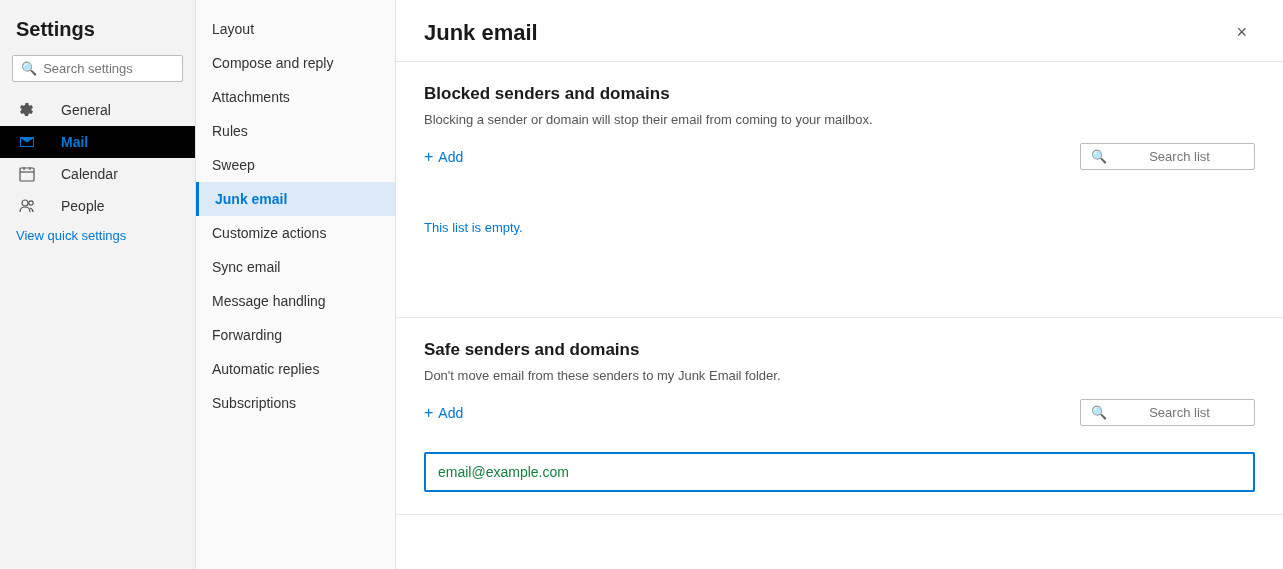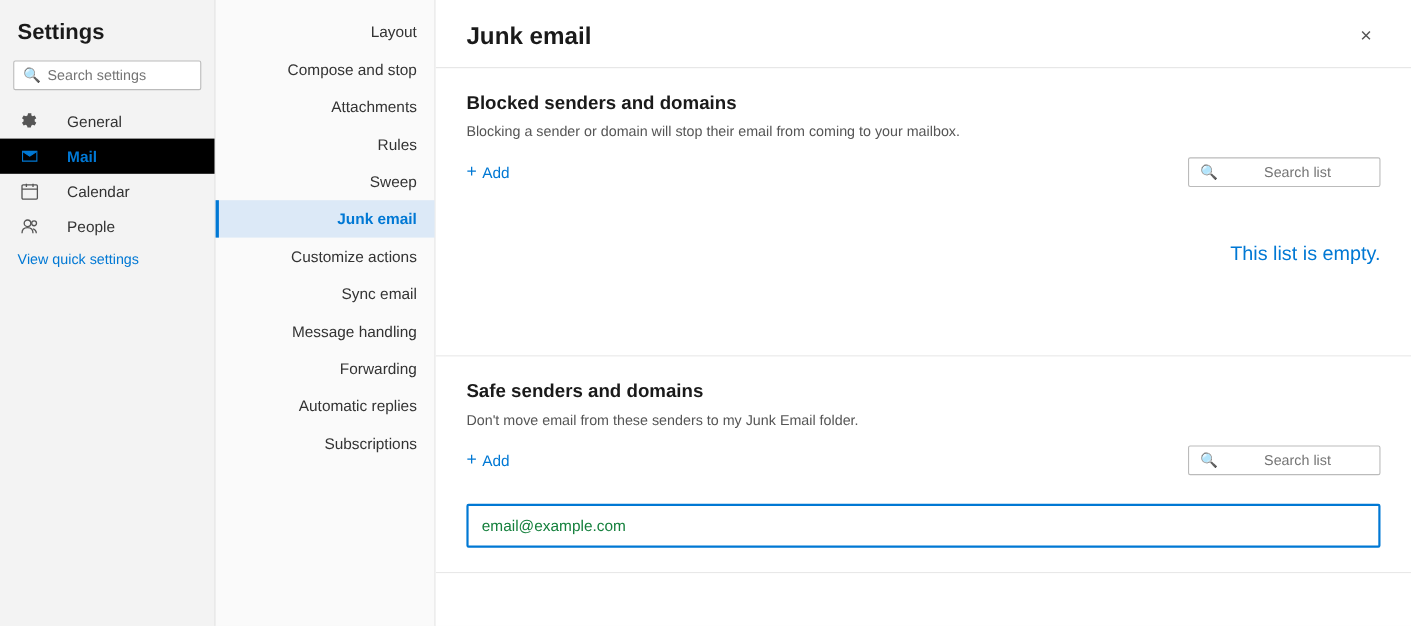--- a/index.html
+++ b/index.html
@@ -92,21 +92,20 @@
       background: #fafafa;
       border-right: 1px solid #e0e0e0;
       padding: 12px 0;
       flex-shrink: 0;
     }
     .mid-menu-item {
       padding: 9px 16px;
       cursor: pointer;
       color: #333;
       font-size: 14px;
-      text-align: right;
     }
     .mid-menu-item.active {
       background: #dce9f7;
       color: #0078d4;
       font-weight: 600;
       border-left: 3px solid #0078d4;
     }
 
     
     .main-content {
@@ -187,23 +186,23 @@
       border: none;
       outline: none;
       font-size: 13px;
       color: #333;
       width: 100%;
       background: transparent;
       margin-left: 36px;
     }
 
     .empty-message {
-      text-align: right;
-      color: #0078d4;
-      font-size: 18px;
+      text-align: left;
+      color: #0078d4;
+      font-size: 13px;
       padding: 40px 0 60px 0;
     }
 
     .email-input-box {
       border: 2px solid #0078d4;
       border-radius: 2px;
       padding: 10px 12px;
       font-size: 14px;
       color: #15803d;
       width: 100%;
@@ -267,21 +266,21 @@
       </svg>
     </span>
     <span class="nav-label">People</span>
   </div>
 
   <div class="view-quick-settings">View quick settings</div>
 </aside>
 
 <nav class="mid-menu">
   <div class="mid-menu-item">Layout</div>
-  <div class="mid-menu-item">Compose and stop</div>
+  <div class="mid-menu-item">Compose and reply</div>
   <div class="mid-menu-item">Attachments</div>
   <div class="mid-menu-item">Rules</div>
   <div class="mid-menu-item">Sweep</div>
   <div class="mid-menu-item active">Junk email</div>
   <div class="mid-menu-item">Customize actions</div>
   <div class="mid-menu-item">Sync email</div>
   <div class="mid-menu-item">Message handling</div>
   <div class="mid-menu-item">Forwarding</div>
   <div class="mid-menu-item">Automatic replies</div>
   <div class="mid-menu-item">Subscriptions</div>

